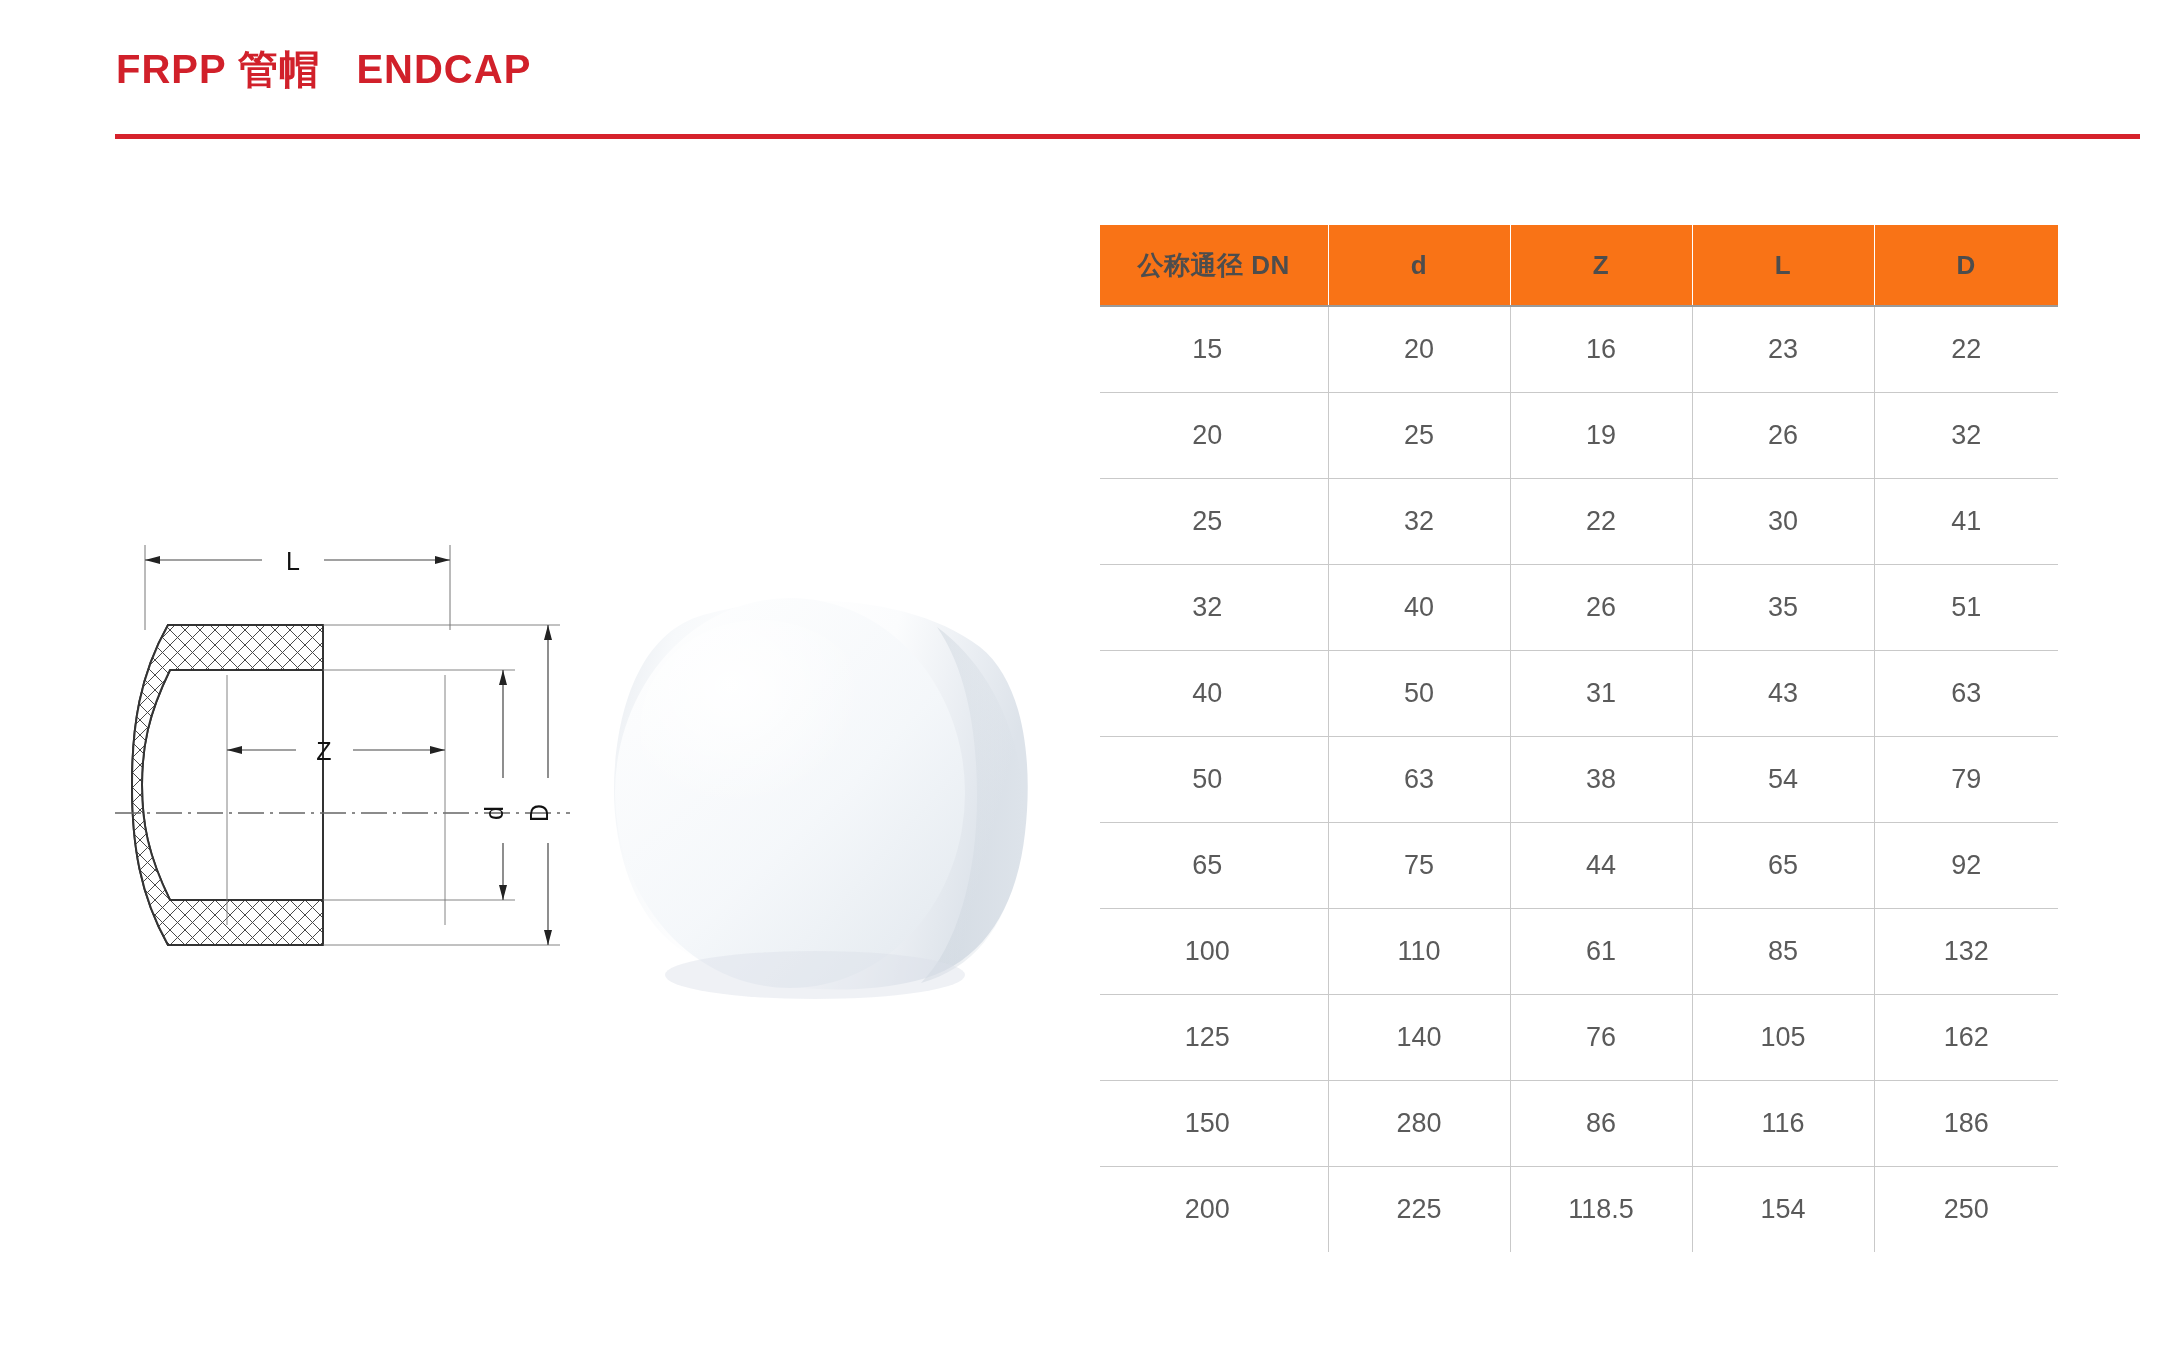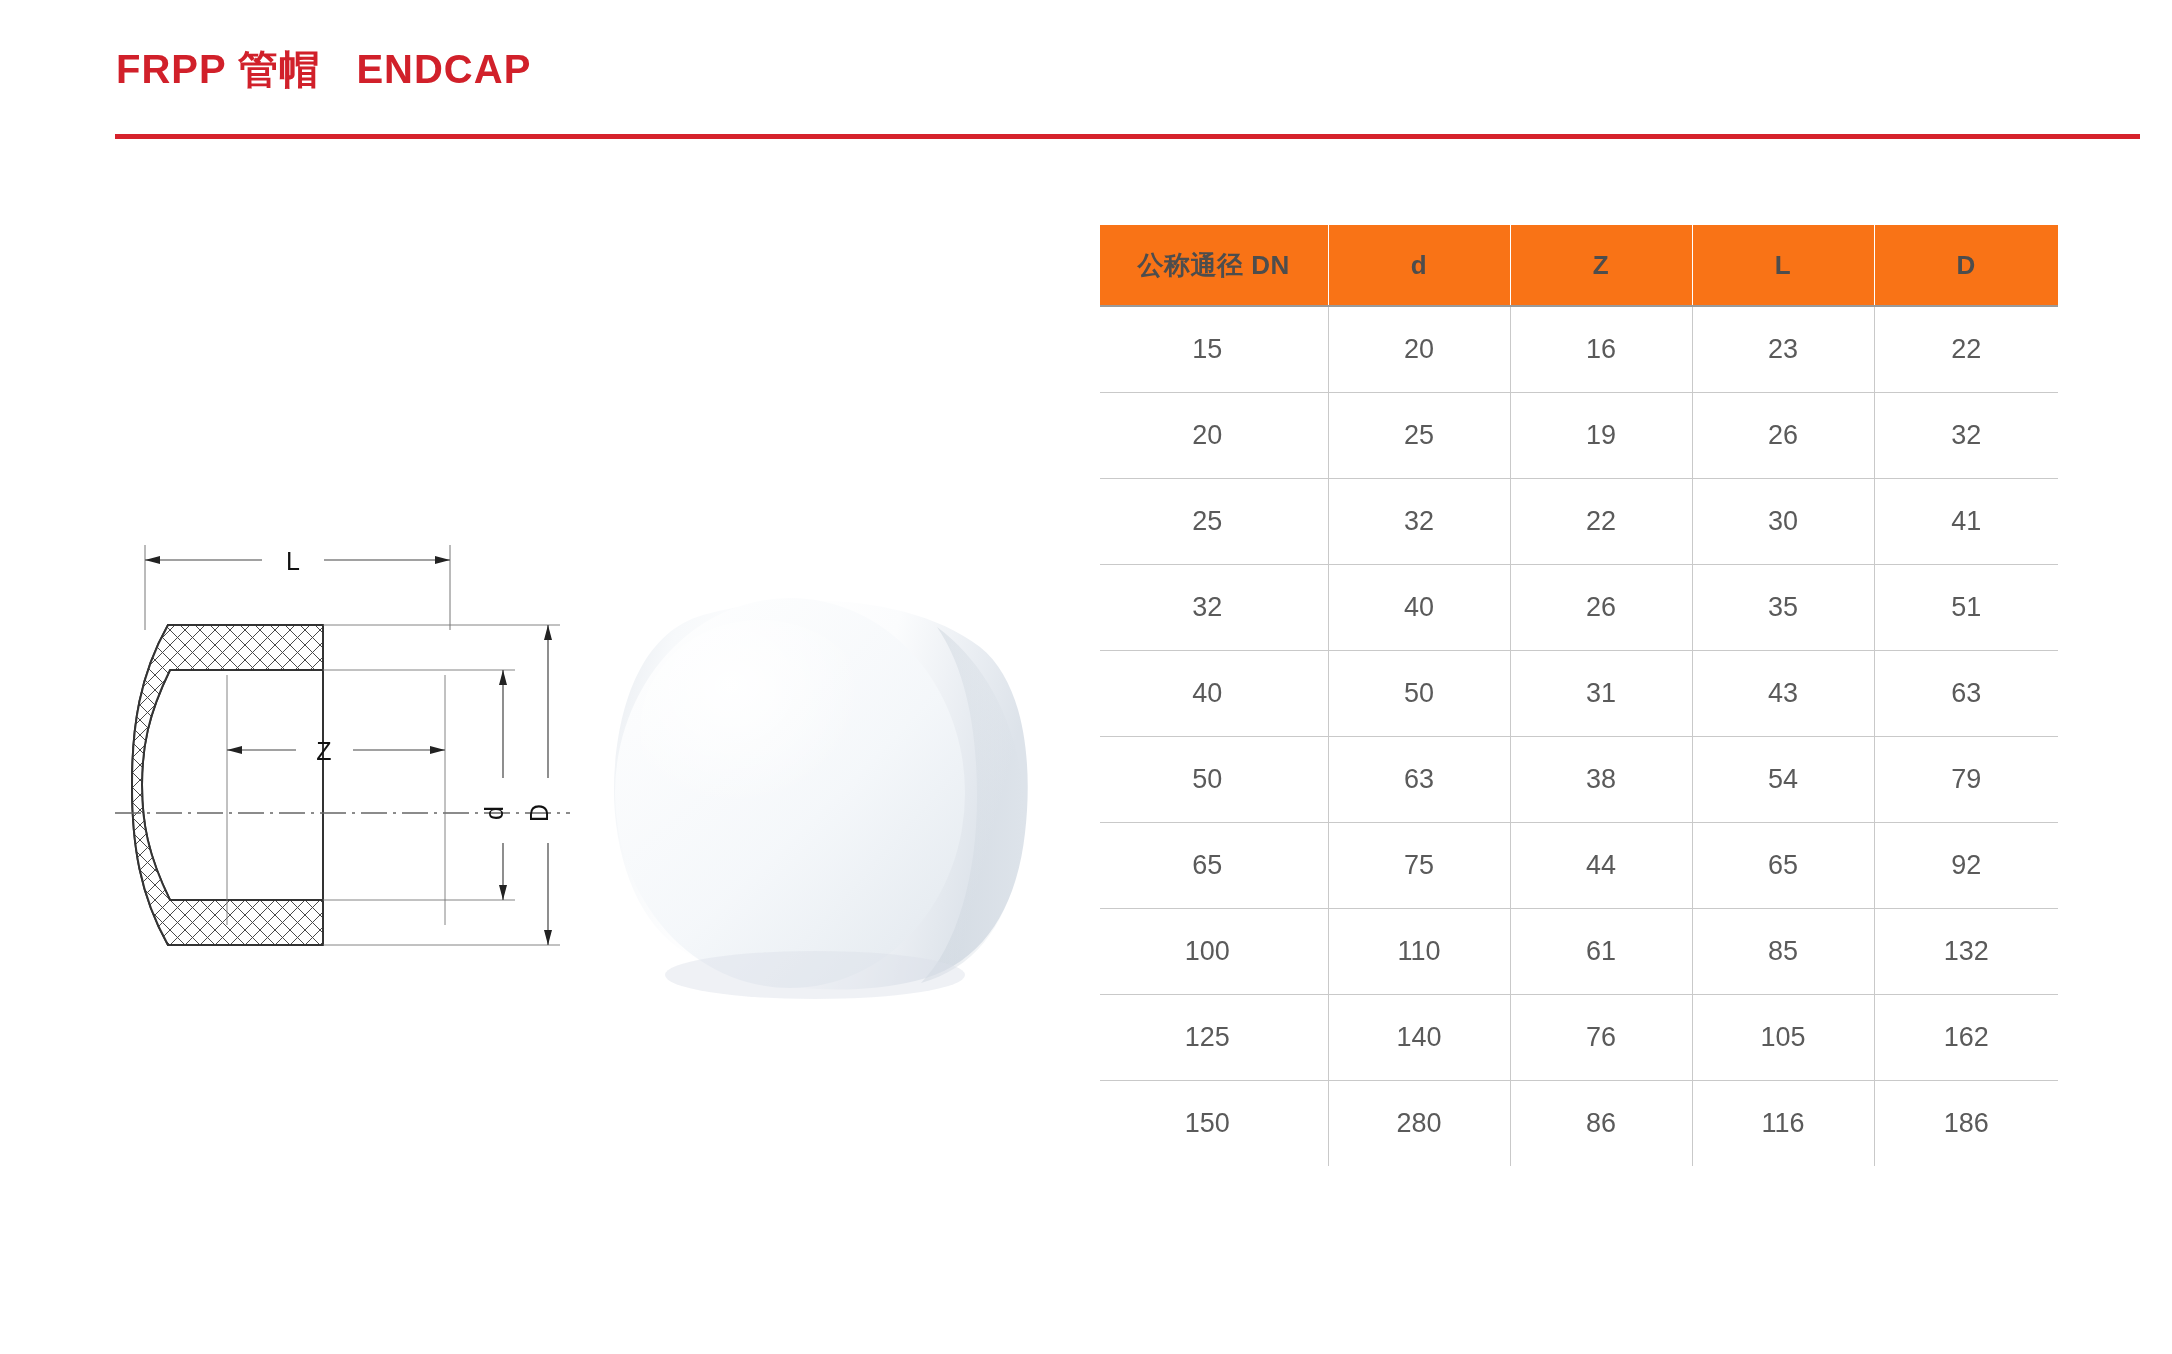--- a/index.html
+++ b/index.html
@@ -255,15 +255,22 @@
           <td>105</td>
           <td>162</td>
         </tr>
         <tr>
           <td class="dn">150</td>
           <td>280</td>
           <td>86</td>
           <td>116</td>
           <td>186</td>
         </tr>
+        <tr>
+          <td class="dn">200</td>
+          <td>225</td>
+          <td>118.5</td>
+          <td>154</td>
+          <td>250</td>
+        </tr>
       </tbody>
   </table>
 </div>
 
 </body></html>

